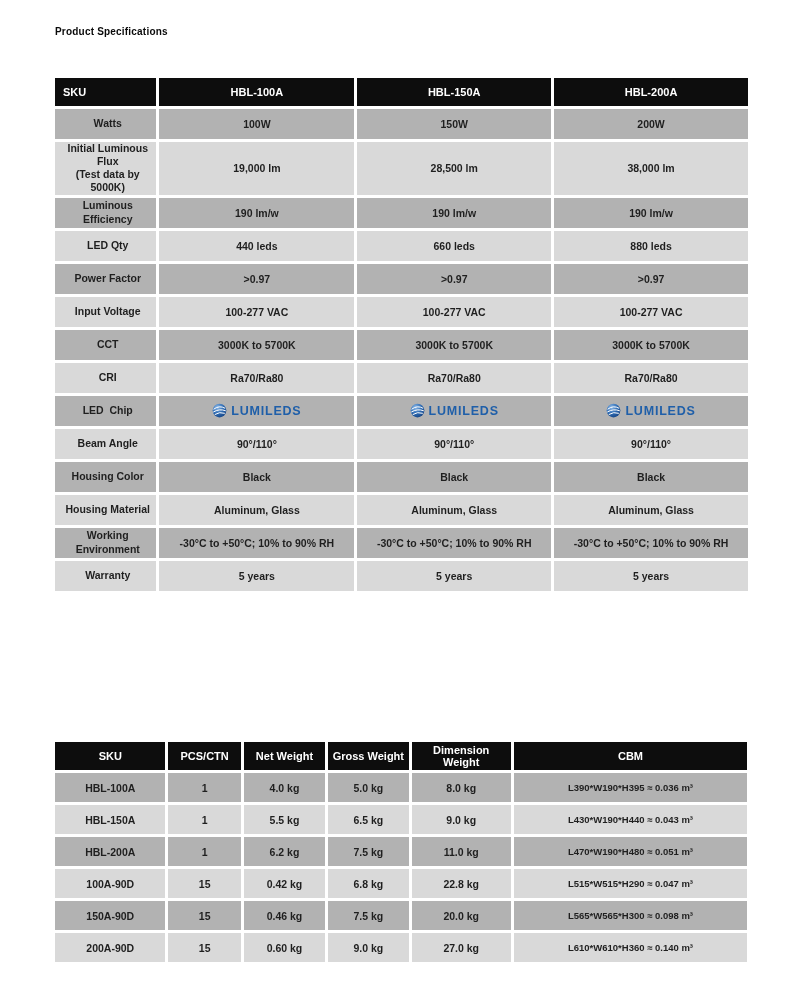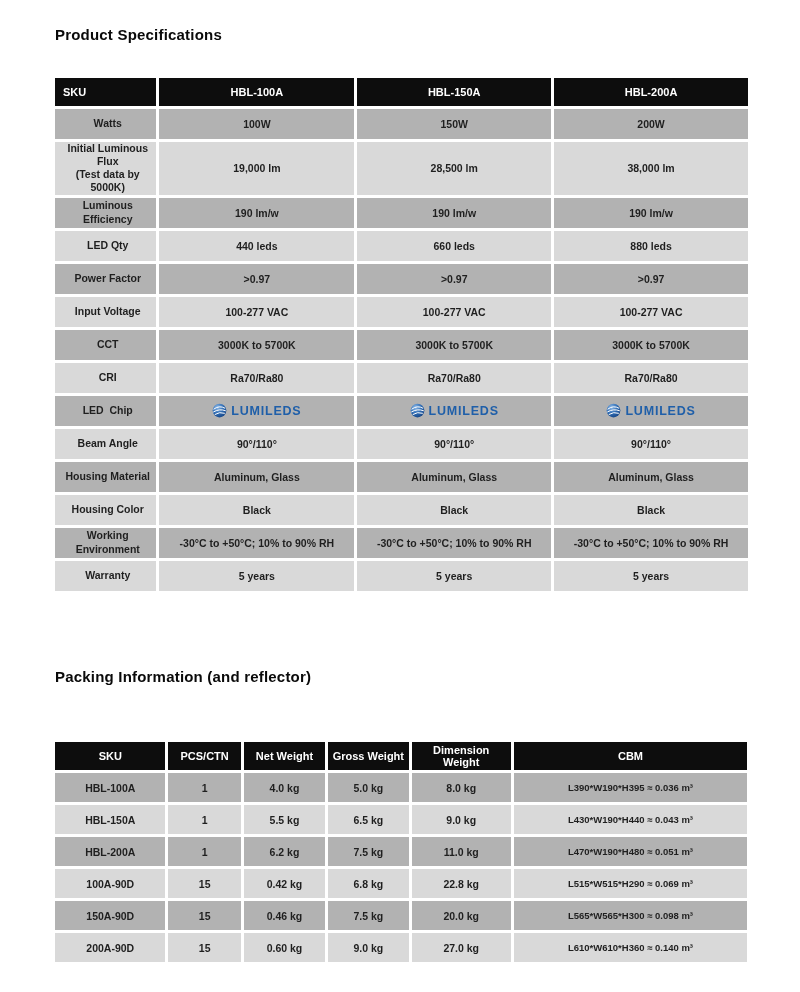--- a/index.html
+++ b/index.html
@@ -2,21 +2,21 @@
 <html style="--header-bg: #0d0d0d; --header-text: #ffffff; --row-dark: #b2b2b2; --row-light: #d9d9d9; --cell-text: #1f1f1f; --lumileds-blue: #1f5fa9;"><head>
 <meta charset="utf-8">
 <style>
   html,body{margin:0;padding:0;background:#ffffff;}
   .page{
     position:relative;width:800px;height:992px;background:#ffffff;
     font-family:"Liberation Sans",sans-serif;overflow:hidden;
   }
   .section-title{
     position:absolute;left:55px;margin:0;
-    font-size:15px;font-weight:bold;color:#0a0a0a;letter-spacing:.2px;
+    font-size:10px;font-weight:bold;color:#0a0a0a;letter-spacing:.2px;
   }
   #spec-title{top:26px;}
   #pack-title{top:668px;}
 
   table{
     position:absolute;border-collapse:collapse;table-layout:fixed;
   }
   #spec-table{left:52px;top:75px;width:699px;}
   #pack-table{left:52px;top:739px;width:698px;}
 
@@ -182,47 +182,46 @@
   </span>
 </td>
         </tr>
         <tr>
           <td class="label">Beam Angle</td>
           <td>90°/110°</td>
           <td>90°/110°</td>
           <td>90°/110°</td>
         </tr>
         <tr>
+          <td class="label">Housing Color</td>
+          <td>Black</td>
+          <td>Black</td>
+          <td>Black</td>
+        </tr>
+        <tr>
           <td class="label">Housing Material</td>
           <td>Aluminum, Glass</td>
           <td>Aluminum, Glass</td>
           <td>Aluminum, Glass</td>
         </tr>
         <tr>
-          <td class="label">Housing Color</td>
-          <td>Black</td>
-          <td>Black</td>
-          <td>Black</td>
-        </tr>
-        <tr>
           <td class="label">Working Environment</td>
           <td>-30°C to +50°C; 10% to 90% RH</td>
           <td>-30°C to +50°C; 10% to 90% RH</td>
           <td>-30°C to +50°C; 10% to 90% RH</td>
         </tr>
         <tr>
           <td class="label">Warranty</td>
           <td>5 years</td>
           <td>5 years</td>
           <td>5 years</td>
         </tr>
       </tbody>
   </table>
 
-  <h2 id="pack-title" class="section-title">Packing Information (and reflector)</h2>
 
   <table id="pack-table">
     <colgroup>
       <col style="width:113px">
         <col style="width:75px">
         <col style="width:84px">
       <col style="width:83px">
         <col style="width:102px">
         <col style="width:235px">
     </colgroup>
@@ -260,21 +259,21 @@
           <td>7.5 kg</td>
           <td>11.0 kg</td>
           <td class="cbm">L470*W190*H480 ≈ 0.051 m³</td>
         </tr>
         <tr>
           <td>100A-90D</td>
           <td>15</td>
           <td>0.42 kg</td>
           <td>6.8 kg</td>
           <td>22.8 kg</td>
-          <td class="cbm">L515*W515*H290 ≈ 0.069 m³</td>
+          <td class="cbm">L515*W515*H290 ≈ 0.047 m³</td>
         </tr>
         <tr>
           <td>150A-90D</td>
           <td>15</td>
           <td>0.46 kg</td>
           <td>7.5 kg</td>
           <td>20.0 kg</td>
           <td class="cbm">L565*W565*H300 ≈ 0.098 m³</td>
         </tr>
         <tr>

